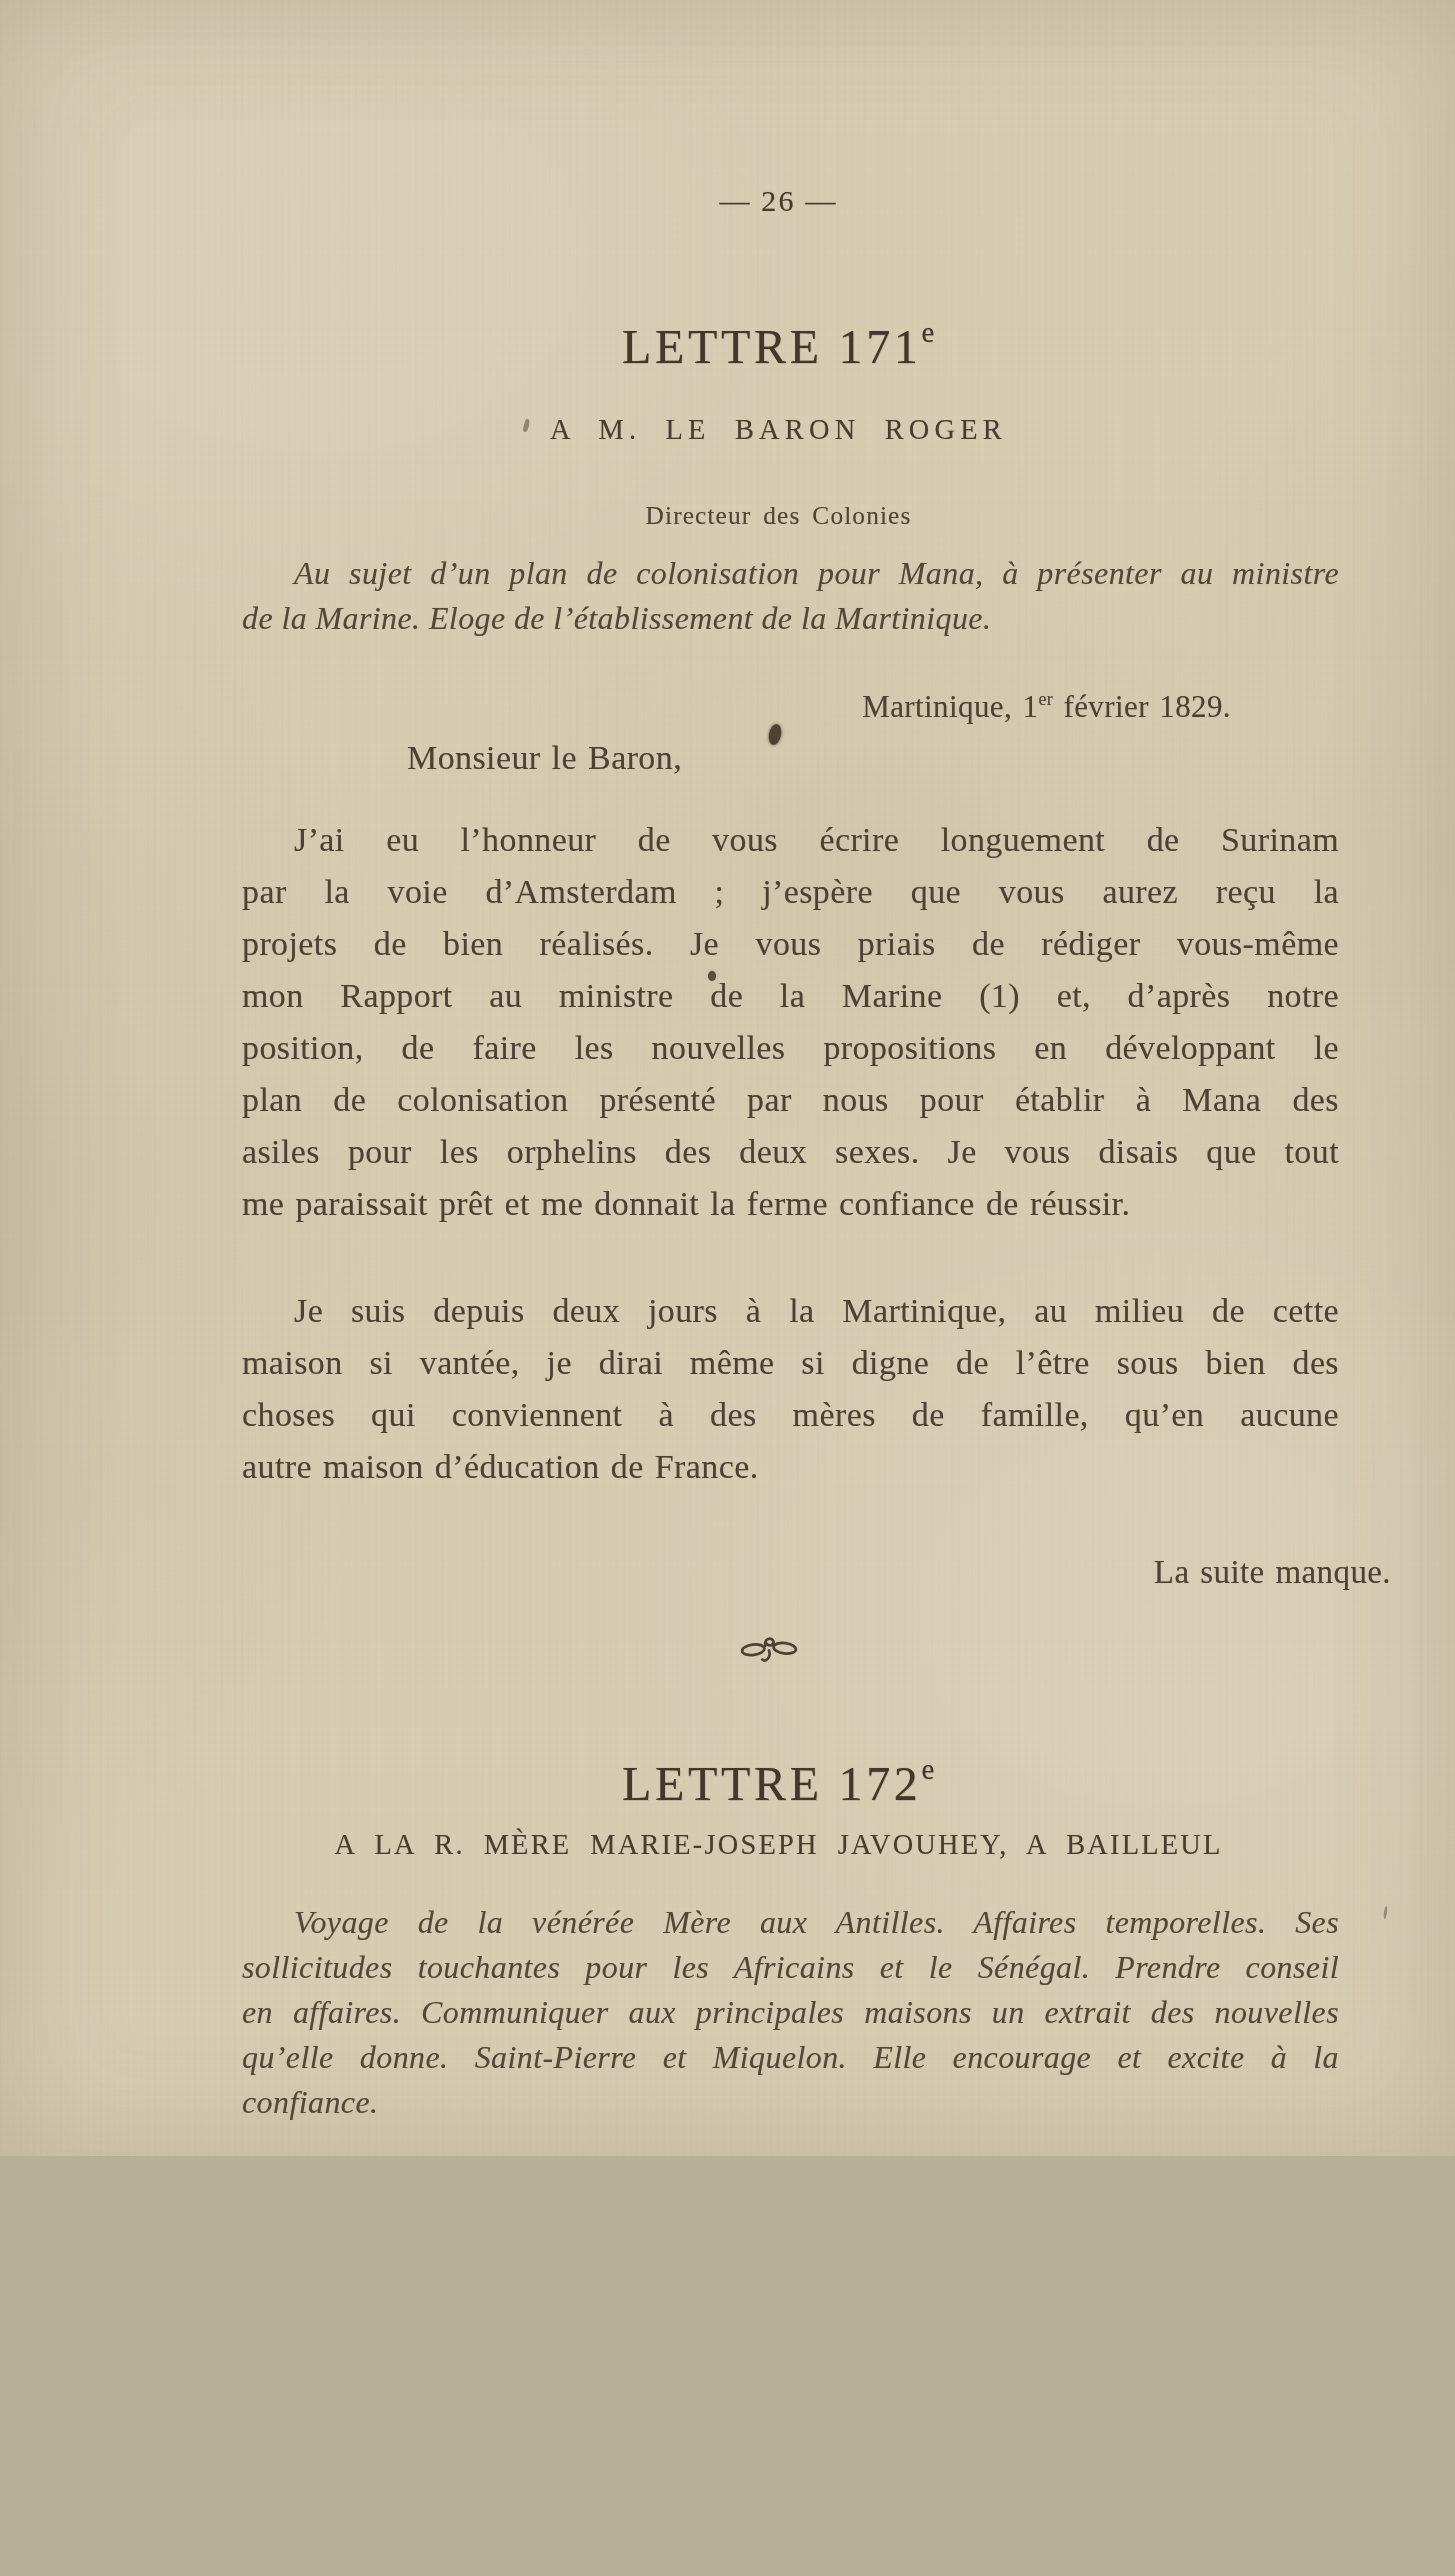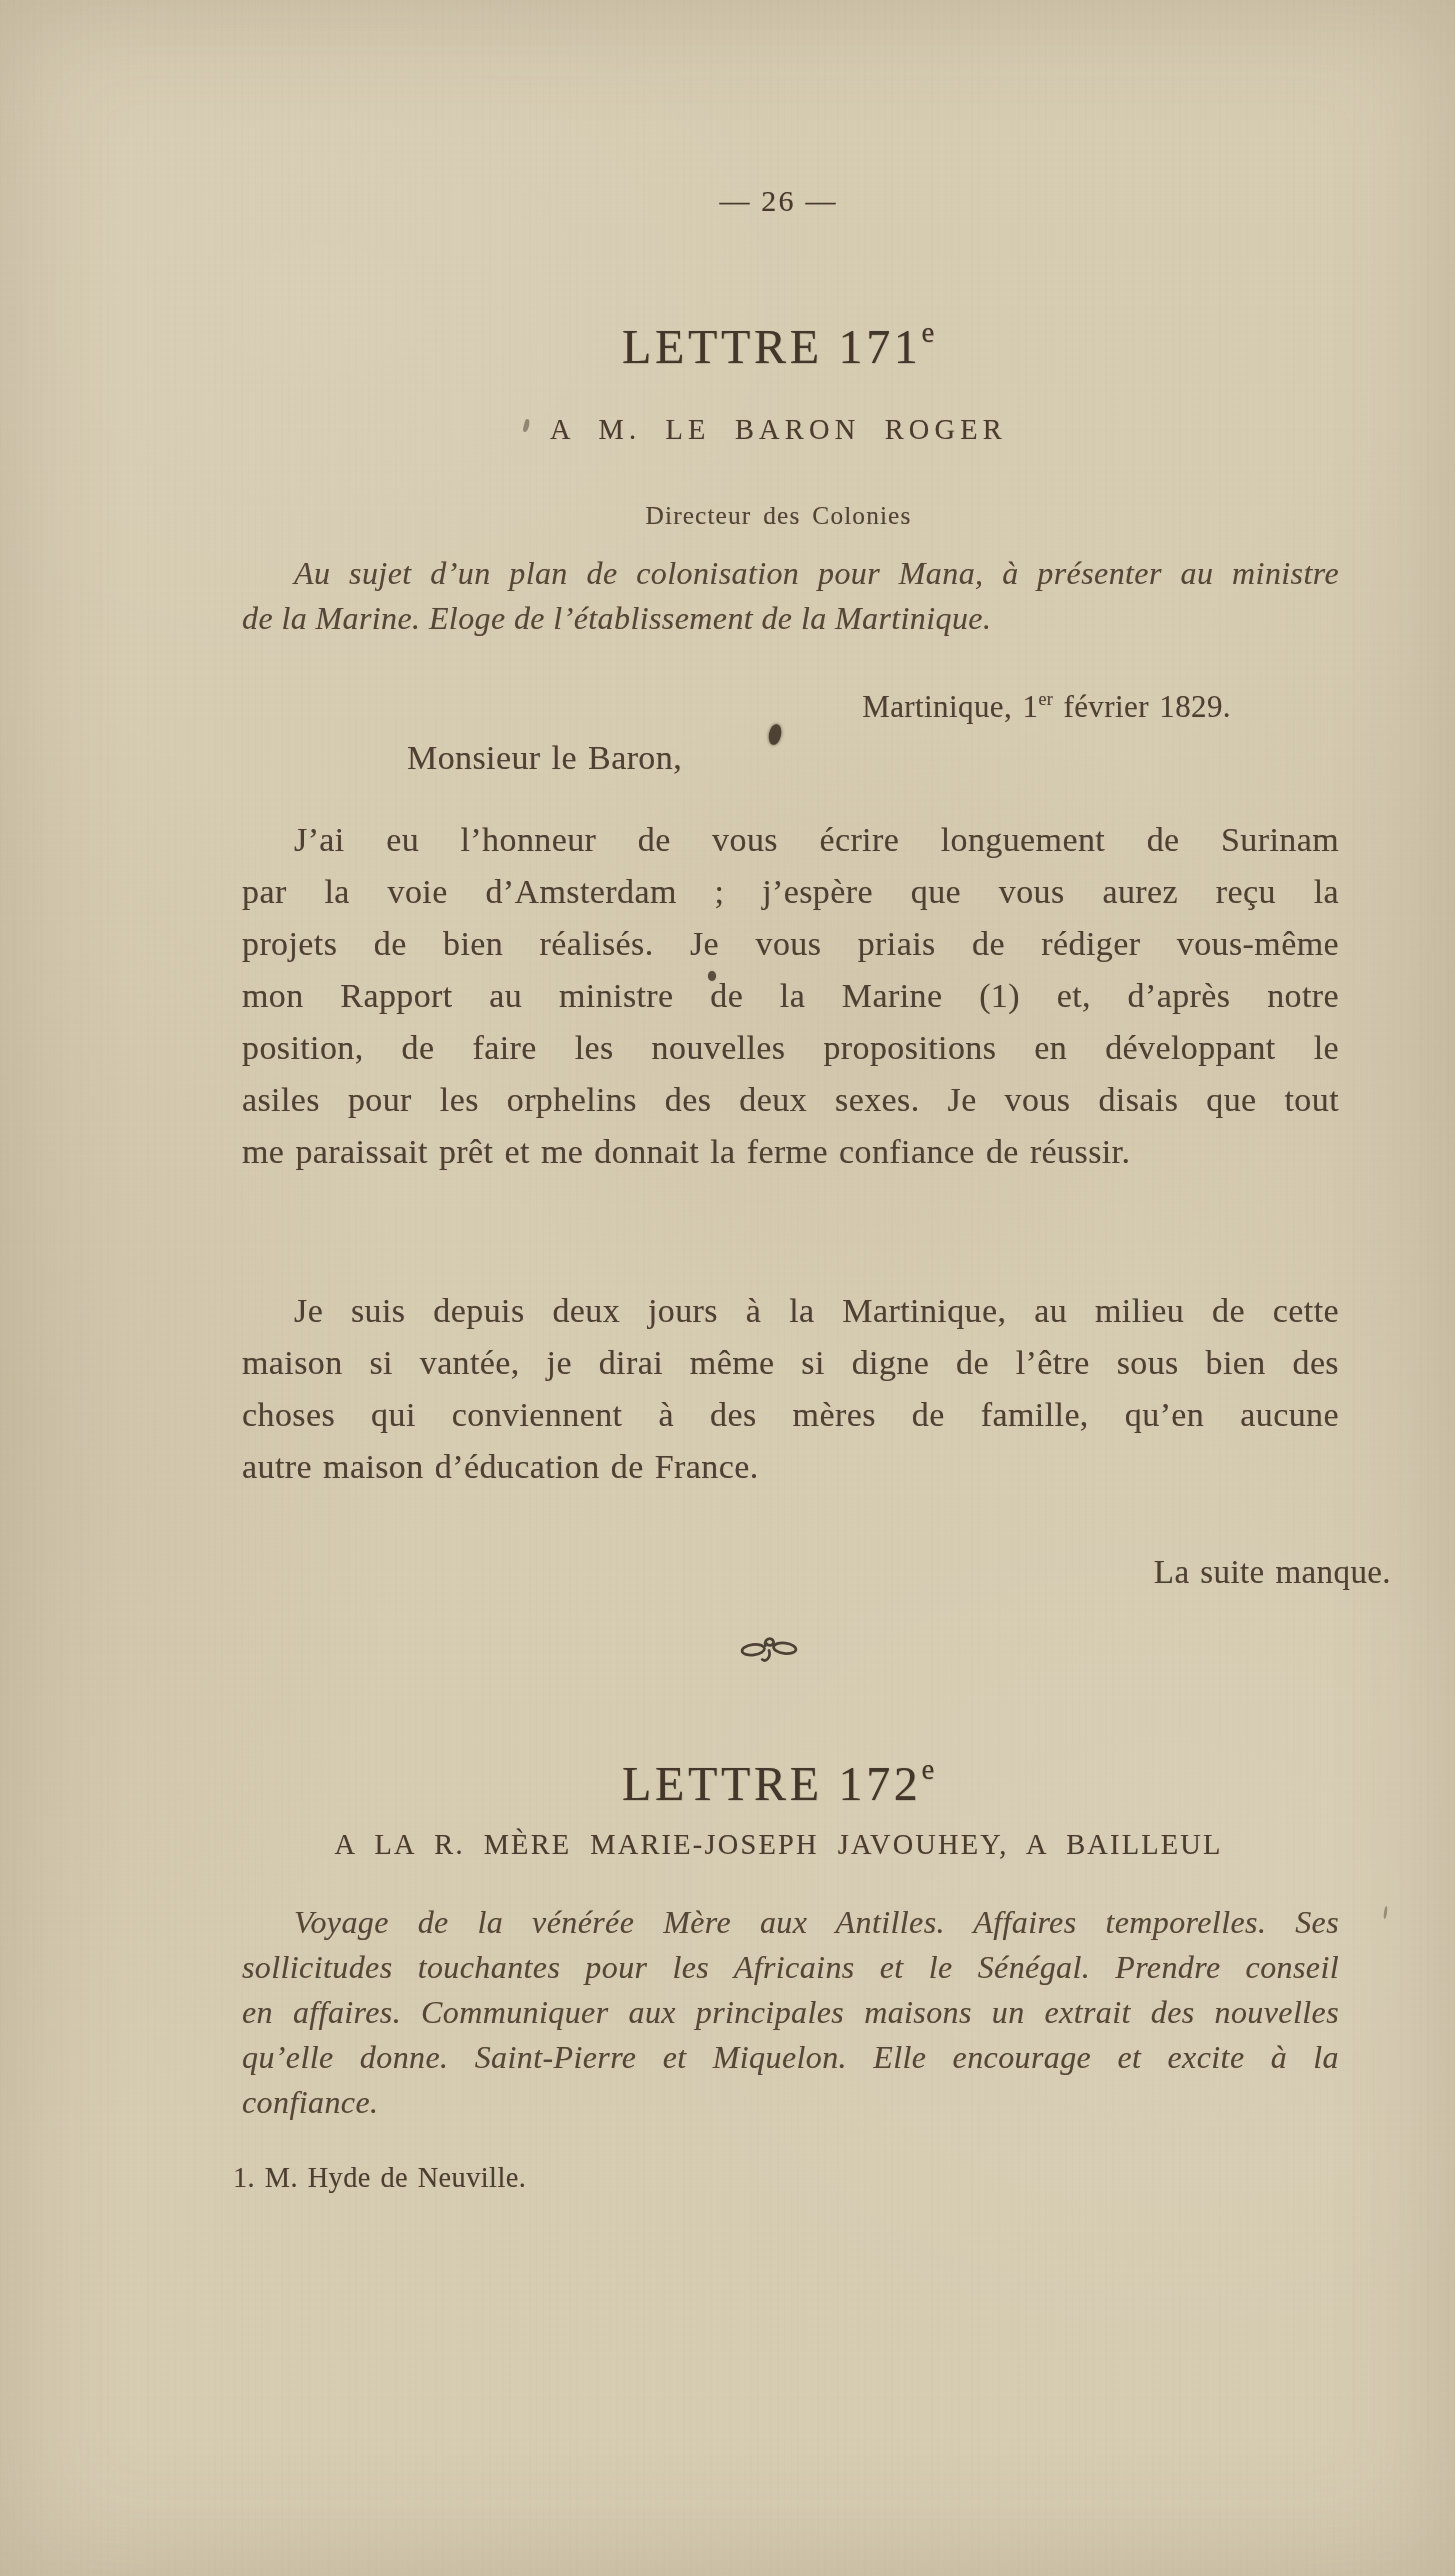--- a/index.html
+++ b/index.html
@@ -1,20 +1,20 @@
 <!DOCTYPE html>
 <html style="font-size:12px"><head>
 <meta charset="utf-8">
 <style>
   html, body { margin: 0; padding: 0; background: #b8af98; }
 
   .page {
     position: relative;
     width: 1455px;
-    height: 2576px;
+    height: 2156px;
     margin: 0 auto;
     background-color: #d6ccb2;
     background-image:
       radial-gradient(ellipse 823px 599px at 22% 12%, rgba(255,255,248,0.06), transparent 65%),
       radial-gradient(ellipse 973px 748px at 80% 75%, rgba(255,255,245,0.05), transparent 60%),
       radial-gradient(ellipse 673px 524px at 60% 40%, rgba(120,100,70,0.05), transparent 65%),
       radial-gradient(ellipse 524px 1047px at 3% 55%, rgba(110,92,64,0.07), transparent 70%),
       radial-gradient(ellipse 449px 898px at 98% 40%, rgba(110,92,64,0.05), transparent 70%),
       repeating-linear-gradient(90deg, rgba(130,112,82,0.018) 0 1.5px, rgba(0,0,0,0) 1.5px 6.7px),
       repeating-linear-gradient(0deg, rgba(255,255,250,0.015) 0 2.2px, rgba(0,0,0,0) 2.2px 8.2px);
@@ -186,20 +186,21 @@
     <div id="dateline" class="abs measure body-text"><span>Martinique, 1</span><sup class="ord">er</sup><span> février 1829.</span></div>
 
     <div id="salutation" class="abs measure body-text">Monsieur le Baron,</div>
 
     <div id="para1" class="abs measure body-text jlines indent-first">
         <div class="tline">J’ai eu l’honneur de vous écrire longuement de Surinam</div>
         <div class="tline">par la voie d’Amsterdam ; j’espère que vous aurez reçu la</div>
         <div class="tline">projets de bien réalisés. Je vous priais de rédiger vous-même</div>
         <div class="tline">mon Rapport au ministre de la Marine (1) et, d’après notre</div>
         <div class="tline">position, de faire les nouvelles propositions en développant le</div>
+        <div class="tline">plan de colonisation présenté par nous pour établir à Mana des</div>
         <div class="tline">asiles pour les orphelins des deux sexes. Je vous disais que tout</div>
         <div class="tline last">me paraissait prêt et me donnait la ferme confiance de réussir.</div>
       </div>
 
     <div id="para2" class="abs measure body-text jlines indent-first">
         <div class="tline">Je suis depuis deux jours à la Martinique, au milieu de cette</div>
         <div class="tline">maison si vantée, je dirai même si digne de l’être sous bien des</div>
         <div class="tline">choses qui conviennent à des mères de famille, qu’en aucune</div>
         <div class="tline last">autre maison d’éducation de France.</div>
       </div>

